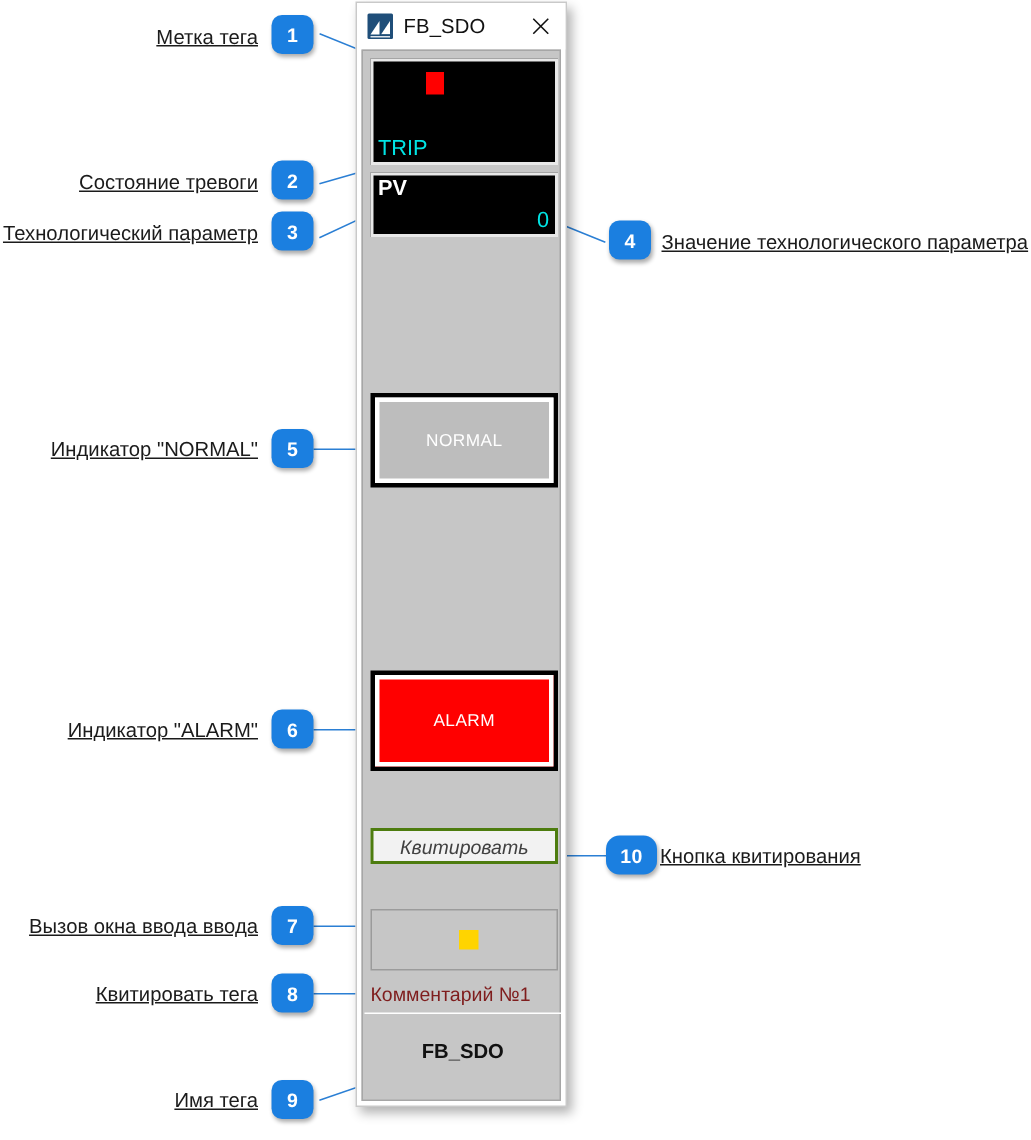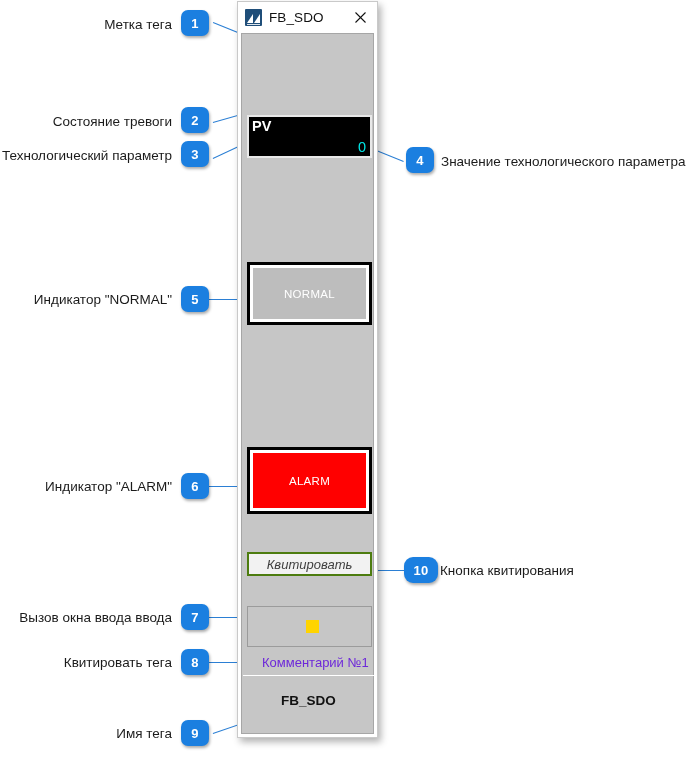--- a/index.html
+++ b/index.html
@@ -13,20 +13,21 @@
   }
   .stage{position:absolute;left:0;top:0;width:687px;height:760px;}
 
   
   .anno-label{
     position:absolute;
     font-size:13.5px;
     color:#1b1b1b;
     white-space:nowrap;
     line-height:1;
+    text-decoration:underline;
   }
   .badge{
     position:absolute;
     background:#1b7fe0;
     color:#ffffff;
     font-size:13px;
     font-weight:700;
     border-radius:7px;
     display:flex;
     align-items:center;
@@ -204,22 +205,22 @@
     background:#ffd400;
   }
 
   
   .comment-row{
     position:absolute;
     left:1px;top:615px;
     width:131px;height:27px;
     display:flex;align-items:center;
     font-size:13px;
-    color:#6d28d9;
-    padding-left:19px;
+    color:#7f1d1d;
+    padding-left:4px;
     box-sizing:border-box;
     border-bottom:1px solid #ffffff;
   }
   .name-row{
     position:absolute;
     left:1px;top:643px;
     width:131px;height:46px;
     display:flex;align-items:center;justify-content:center;
     font-size:13.5px;
     font-weight:700;
@@ -285,20 +286,24 @@
       <div class="close-btn">
         <svg width="11" height="11" viewBox="0 0 11 11" aria-hidden="true">
           <line x1="0.5" y1="0.5" x2="10.5" y2="10.5" stroke="#111" stroke-width="1.1"></line>
           <line x1="10.5" y1="0.5" x2="0.5" y2="10.5" stroke="#111" stroke-width="1.1"></line>
         </svg>
       </div>
     </div>
 
     <div class="win-body">
 
+      <div class="blk" id="alarm-display">
+        <div class="red-marker"></div>
+        <div class="trip-text">TRIP</div>
+      </div>
 
       <div class="blk" id="pv-display">
         <div class="pv-text">PV</div>
         <div class="pv-value">0</div>
       </div>
 
       <div class="ind-wrap" id="normal-wrap">
         <div class="ind" id="normal-indicator">
           <span>NORMAL</span>
         </div>

